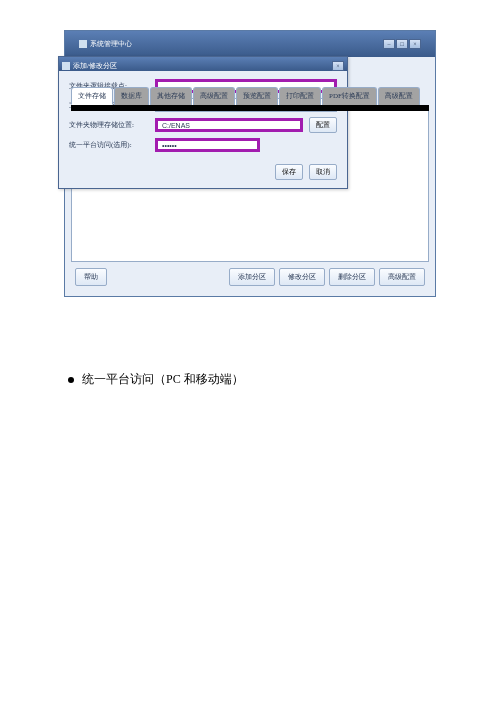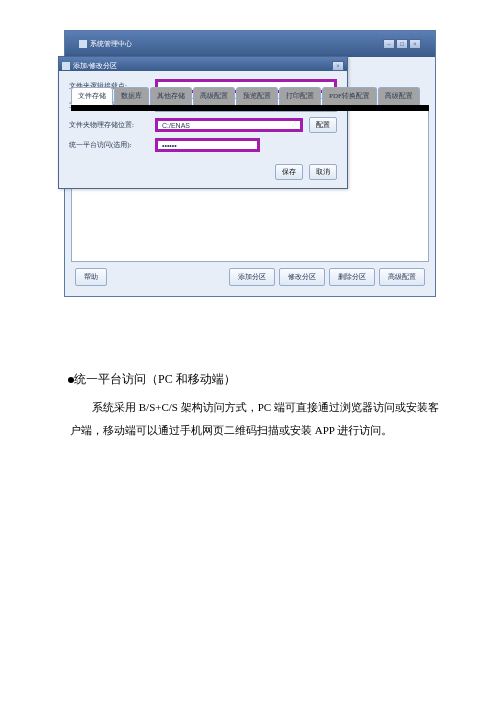--- a/index.html
+++ b/index.html
@@ -188,21 +188,21 @@
       margin-top: 70px;
       padding: 0 10px;
       font-size: 12px;
       line-height: 2.1;
       color: #000;
       font-family: "SimSun", "宋体", serif;
     }
     .bullet-line {
       display: flex;
       align-items: center;
-      gap: 0;
+      gap: 8px;
       margin-bottom: 4px;
     }
     .bullet {
       width: 6px; height: 6px; background: #000; border-radius: 50%;
       margin-left: 18px;
     }
     .bullet-text {
       font-size: 12px;
     }
     .para {
@@ -303,14 +303,13 @@
       </div>
     </div>
   </div>
 </div>
 
 <div class="article">
   <div class="bullet-line">
     <span class="bullet"></span>
     <span class="bullet-text">统一平台访问（PC 和移动端）</span>
   </div>
-  <p class="para">系统采用 B/S+C/S 架构访问方式，PC 端可直接通过浏览器访问或安装客户端，移动端可以通过手机网页二维码扫描或安装 APP 进行访问。</p>
 </div>
 
 </body></html>

